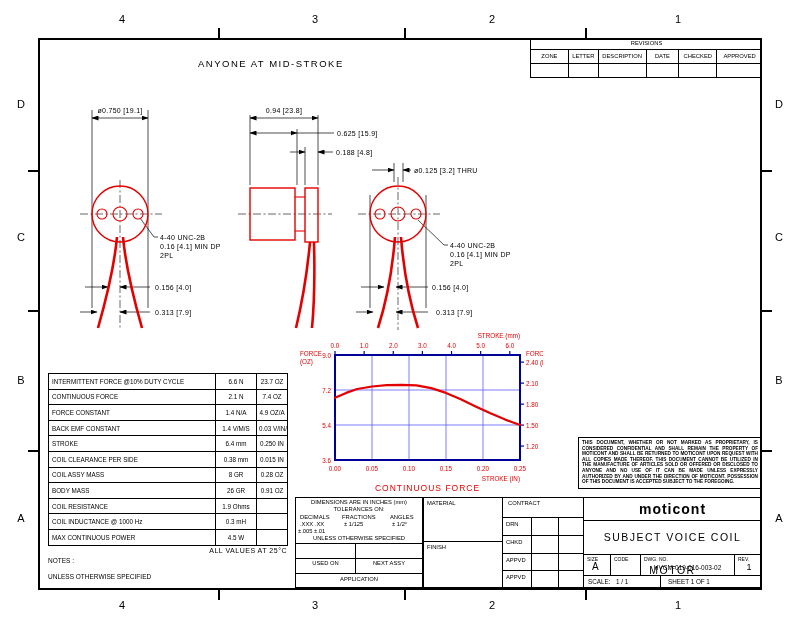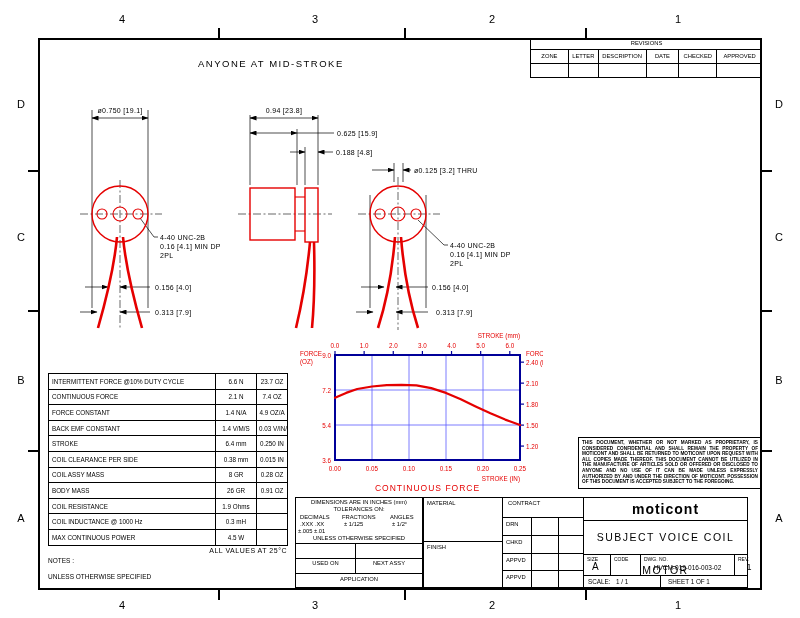--- a/index.html
+++ b/index.html
@@ -31,21 +31,21 @@
   .notes2{left:48px;top:573px;font-size:6.5px;}
   
   .conf{left:578px;top:437px;width:184px;height:52px;border:1px solid #000;box-sizing:border-box;
         font-size:4.7px;line-height:5.6px;font-weight:bold;text-align:justify;padding:2px 3px;}
   
   .bx{box-sizing:border-box;border:1px solid #000;}
   .tol{left:295px;top:497px;width:128px;height:91px;font-size:5.8px;}
   .tol .ctr{position:absolute;width:100%;text-align:center;}
   .mat{left:423px;top:497px;width:80px;height:91px;font-size:5.8px;}
   .con{left:502px;top:497px;width:82px;height:91px;font-size:5.8px;}
-  .ttl{left:583px;top:497px;width:165px;height:91px;}
+  .ttl{left:583px;top:497px;width:179px;height:91px;}
   .hline{position:absolute;left:0;width:100%;height:1px;background:#000;}
   .vline{position:absolute;width:1px;background:#000;}
   .logo{width:100%;text-align:center;font-size:14px;font-weight:bold;letter-spacing:1px;line-height:22px;}
   .product{width:100%;text-align:center;font-size:10.5px;letter-spacing:1.5px;line-height:33px;}
   .small-label{position:absolute;font-size:5px;}
   .chart-wrap{left:293px;top:330px;}
   .draw-wrap{left:40px;top:85px;}
   svg text{font-family:"Liberation Sans",sans-serif;}
   .dt{font-size:7px;fill:#000;letter-spacing:0.3px;}
 </style>

